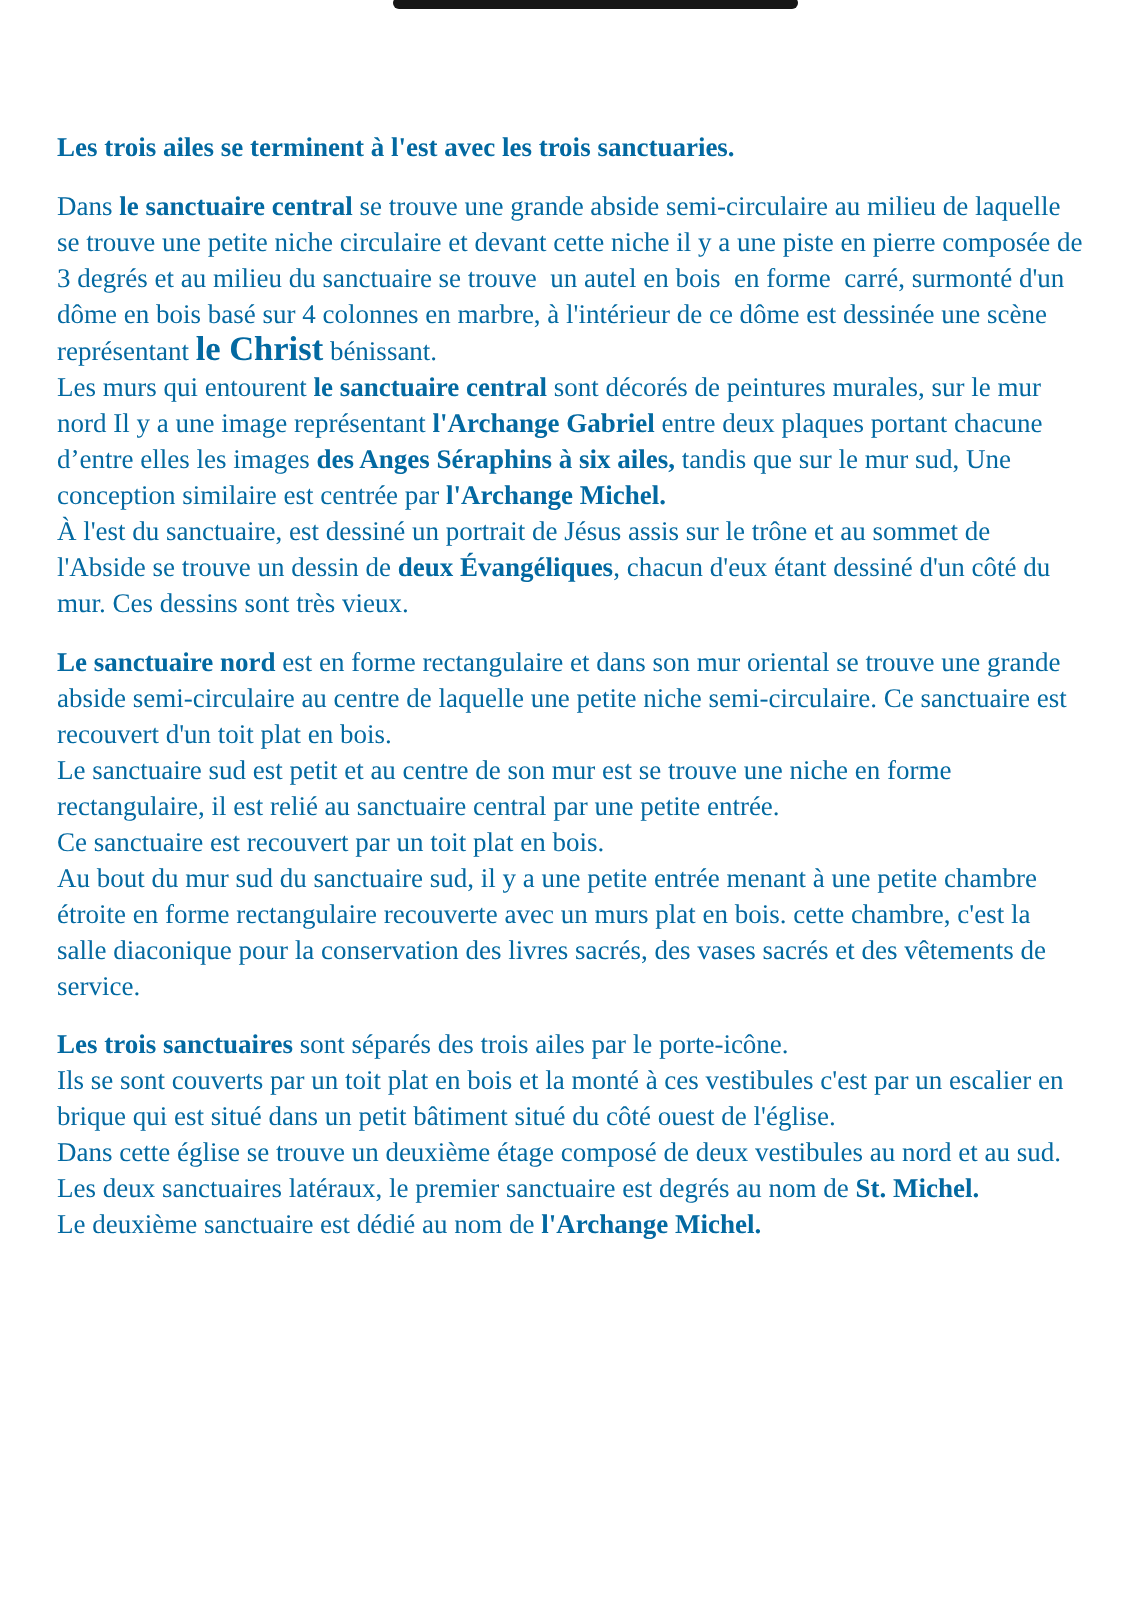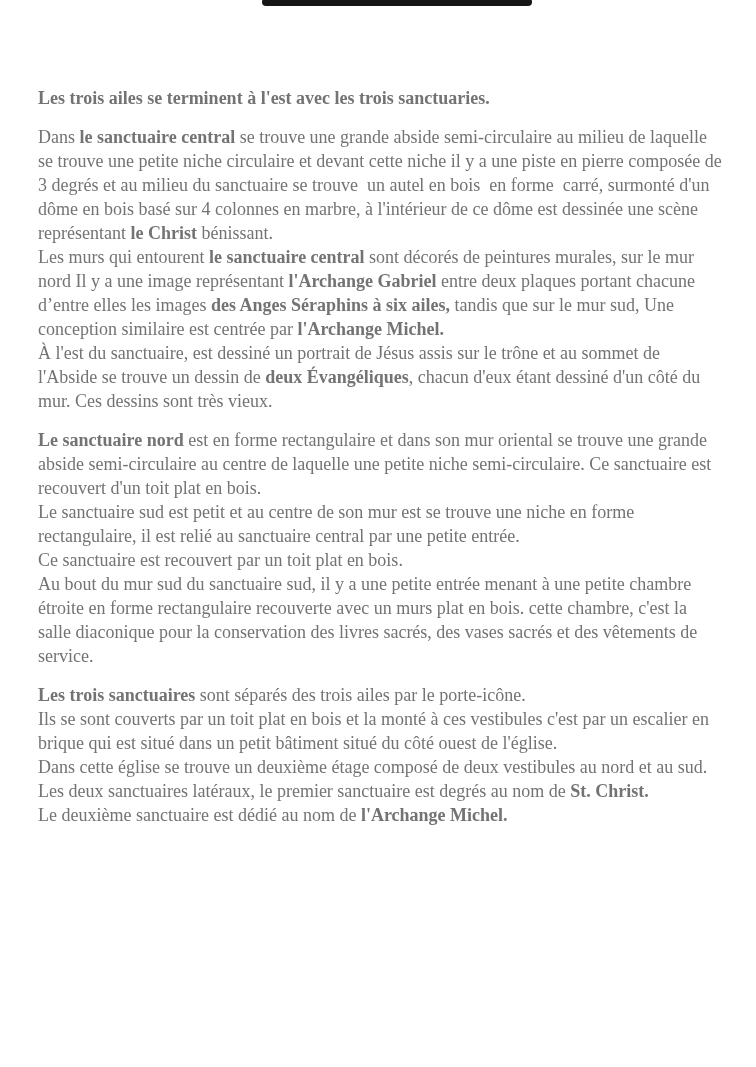--- a/index.html
+++ b/index.html
@@ -43,36 +43,36 @@
     padding: 0;
     white-space: pre-wrap;
   }
   .content p.gap-after {
     margin-bottom: 15px;
   }
   .run-bold {
     font-weight: bold;
   }
   .run-large {
-    font-size: 18px;
+    font-size: 23px;
   }
 </style>
 </head>
 <body>
 
 <div class="page" style="background: rgb(255, 255, 255);">
   <div class="top-bar" style="background: rgb(22, 22, 22);"></div>
-  <div class="content" style="color: #737373;">
+  <div class="content" style="color: #0369a1;">
       <p class="gap-after"><span class="run-bold">Les trois ailes se terminent à l'est avec les trois sanctuaries.</span></p>
       <p><span>Dans </span><span class="run-bold">le sanctuaire central</span><span> se trouve une grande abside semi-circulaire au milieu de laquelle se trouve une petite niche circulaire et devant cette niche il y a une piste en pierre composée de 3 degrés et au milieu du sanctuaire se trouve  un autel en bois  en forme  carré, surmonté d'un dôme en bois basé sur 4 colonnes en marbre, à l'intérieur de ce dôme est dessinée une scène représentant </span><span class="run-bold run-large">le Christ</span><span> bénissant.</span></p>
       <p><span>Les murs qui entourent </span><span class="run-bold">le sanctuaire central</span><span> sont décorés de peintures murales, sur le mur nord Il y a une image représentant </span><span class="run-bold">l'Archange Gabriel</span><span> entre deux plaques portant chacune d’entre elles les images </span><span class="run-bold">des Anges Séraphins à six ailes,</span><span> tandis que sur le mur sud, Une conception similaire est centrée par </span><span class="run-bold">l'Archange Michel.</span></p>
       <p class="gap-after"><span>À l'est du sanctuaire, est dessiné un portrait de Jésus assis sur le trône et au sommet de l'Abside se trouve un dessin de </span><span class="run-bold">deux Évangéliques</span><span>, chacun d'eux étant dessiné d'un côté du mur. Ces dessins sont très vieux.</span></p>
       <p><span class="run-bold">Le sanctuaire nord</span><span> est en forme rectangulaire et dans son mur oriental se trouve une grande abside semi-circulaire au centre de laquelle une petite niche semi-circulaire. Ce sanctuaire est recouvert d'un toit plat en bois.</span></p>
       <p><span>Le sanctuaire sud est petit et au centre de son mur est se trouve une niche en forme rectangulaire, il est relié au sanctuaire central par une petite entrée.</span></p>
       <p><span>Ce sanctuaire est recouvert par un toit plat en bois.</span></p>
       <p class="gap-after"><span>Au bout du mur sud du sanctuaire sud, il y a une petite entrée menant à une petite chambre étroite en forme rectangulaire recouverte avec un murs plat en bois. cette chambre, c'est la salle diaconique pour la conservation des livres sacrés, des vases sacrés et des vêtements de service.</span></p>
       <p><span class="run-bold">Les trois sanctuaires</span><span> sont séparés des trois ailes par le porte-icône.</span></p>
       <p><span>Ils se sont couverts par un toit plat en bois et la monté à ces vestibules c'est par un escalier en brique qui est situé dans un petit bâtiment situé du côté ouest de l'église.</span></p>
       <p><span>Dans cette église se trouve un deuxième étage composé de deux vestibules au nord et au sud.</span></p>
-      <p><span>Les deux sanctuaires latéraux, le premier sanctuaire est degrés au nom de </span><span class="run-bold">St. Christ.</span></p>
+      <p><span>Les deux sanctuaires latéraux, le premier sanctuaire est degrés au nom de </span><span class="run-bold">St. Michel.</span></p>
       <p><span>Le deuxième sanctuaire est dédié au nom de </span><span class="run-bold">l'Archange Michel.</span></p>
     </div>
 </div>
 
 </body></html>

